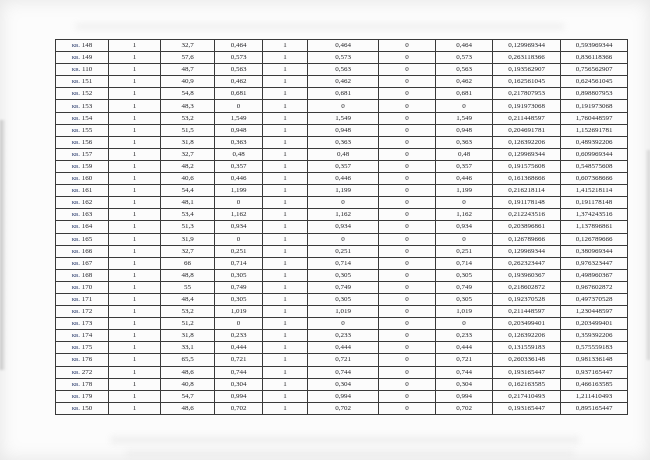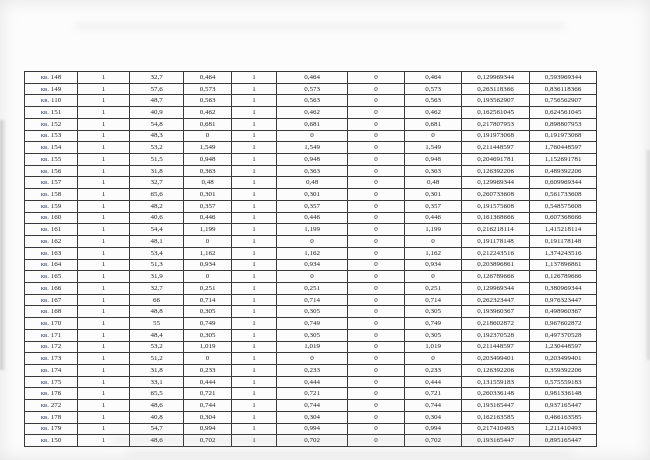--- a/index.html
+++ b/index.html
@@ -18,27 +18,26 @@
   
   .page::after {
     content: "";
     position: absolute;
     inset: 0;
     pointer-events: none;
     box-shadow: inset 0 0 18px rgba(120,120,120,0.18);
   }
   table.data-table {
     position: absolute;
-    left: 24px;
+    left: 55px;
     top: 39px;
     width: 572px;
     height: 376px;
     border-collapse: collapse;
     table-layout: fixed;
-    margin-top: 32px;
   }
   table.data-table td {
     border: 1px solid #3a3a3a;
     text-align: center;
     vertical-align: middle;
     font-size: 7px;
     line-height: 1;
     color: #26262a;
     padding: 0;
     overflow: hidden;
@@ -213,32 +212,20 @@
           <td>32,7</td>
           <td>0,48</td>
           <td>1</td>
           <td>0,48</td>
           <td>0</td>
           <td>0,48</td>
           <td>0,129969344</td>
           <td>0,609969344</td>
         </tr>
         <tr>
-          <td class="label-cell"><span class="prefix">кв. </span><span class="num">158</span></td>
-          <td>1</td>
-          <td>65,6</td>
-          <td>0,301</td>
-          <td>1</td>
-          <td>0,301</td>
-          <td>0</td>
-          <td>0,301</td>
-          <td>0,260733608</td>
-          <td>0,561733608</td>
-        </tr>
-        <tr>
           <td class="label-cell"><span class="prefix">кв. </span><span class="num">159</span></td>
           <td>1</td>
           <td>48,2</td>
           <td>0,357</td>
           <td>1</td>
           <td>0,357</td>
           <td>0</td>
           <td>0,357</td>
           <td>0,191575608</td>
           <td>0,548575608</td>

